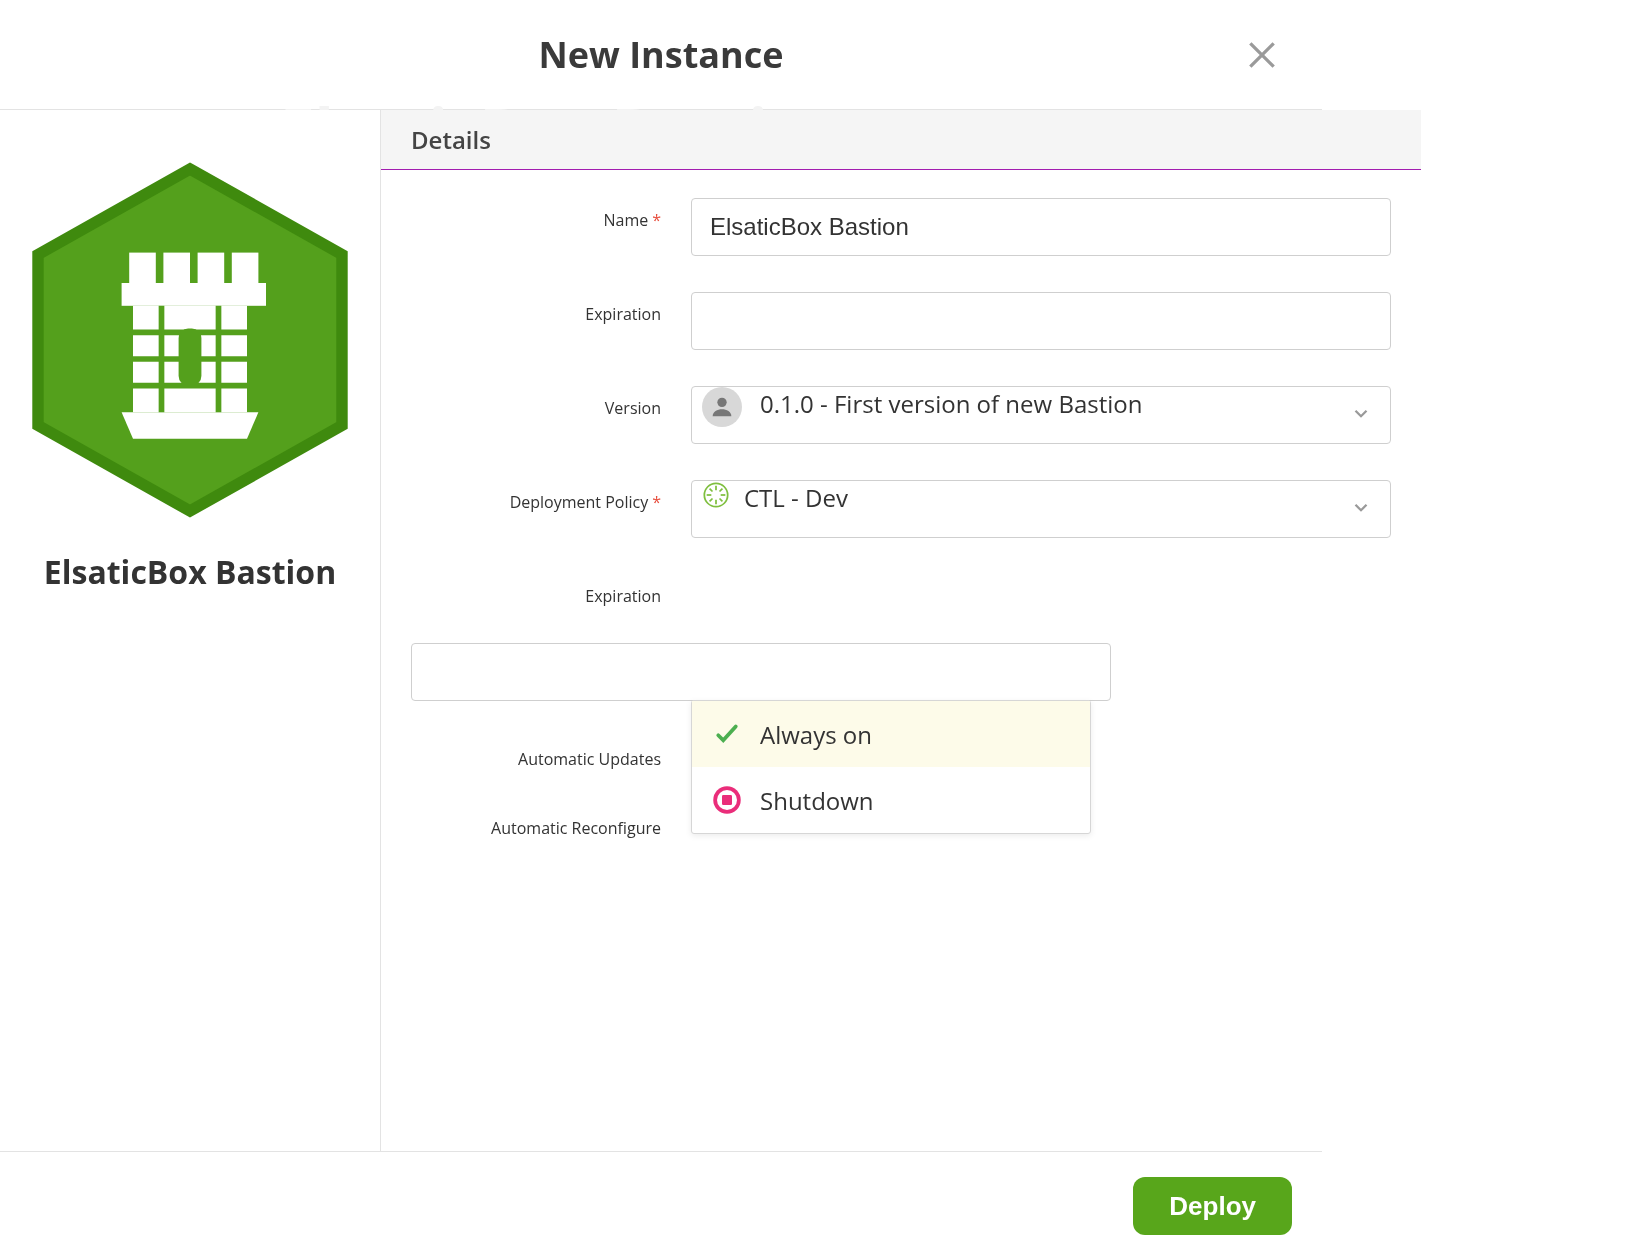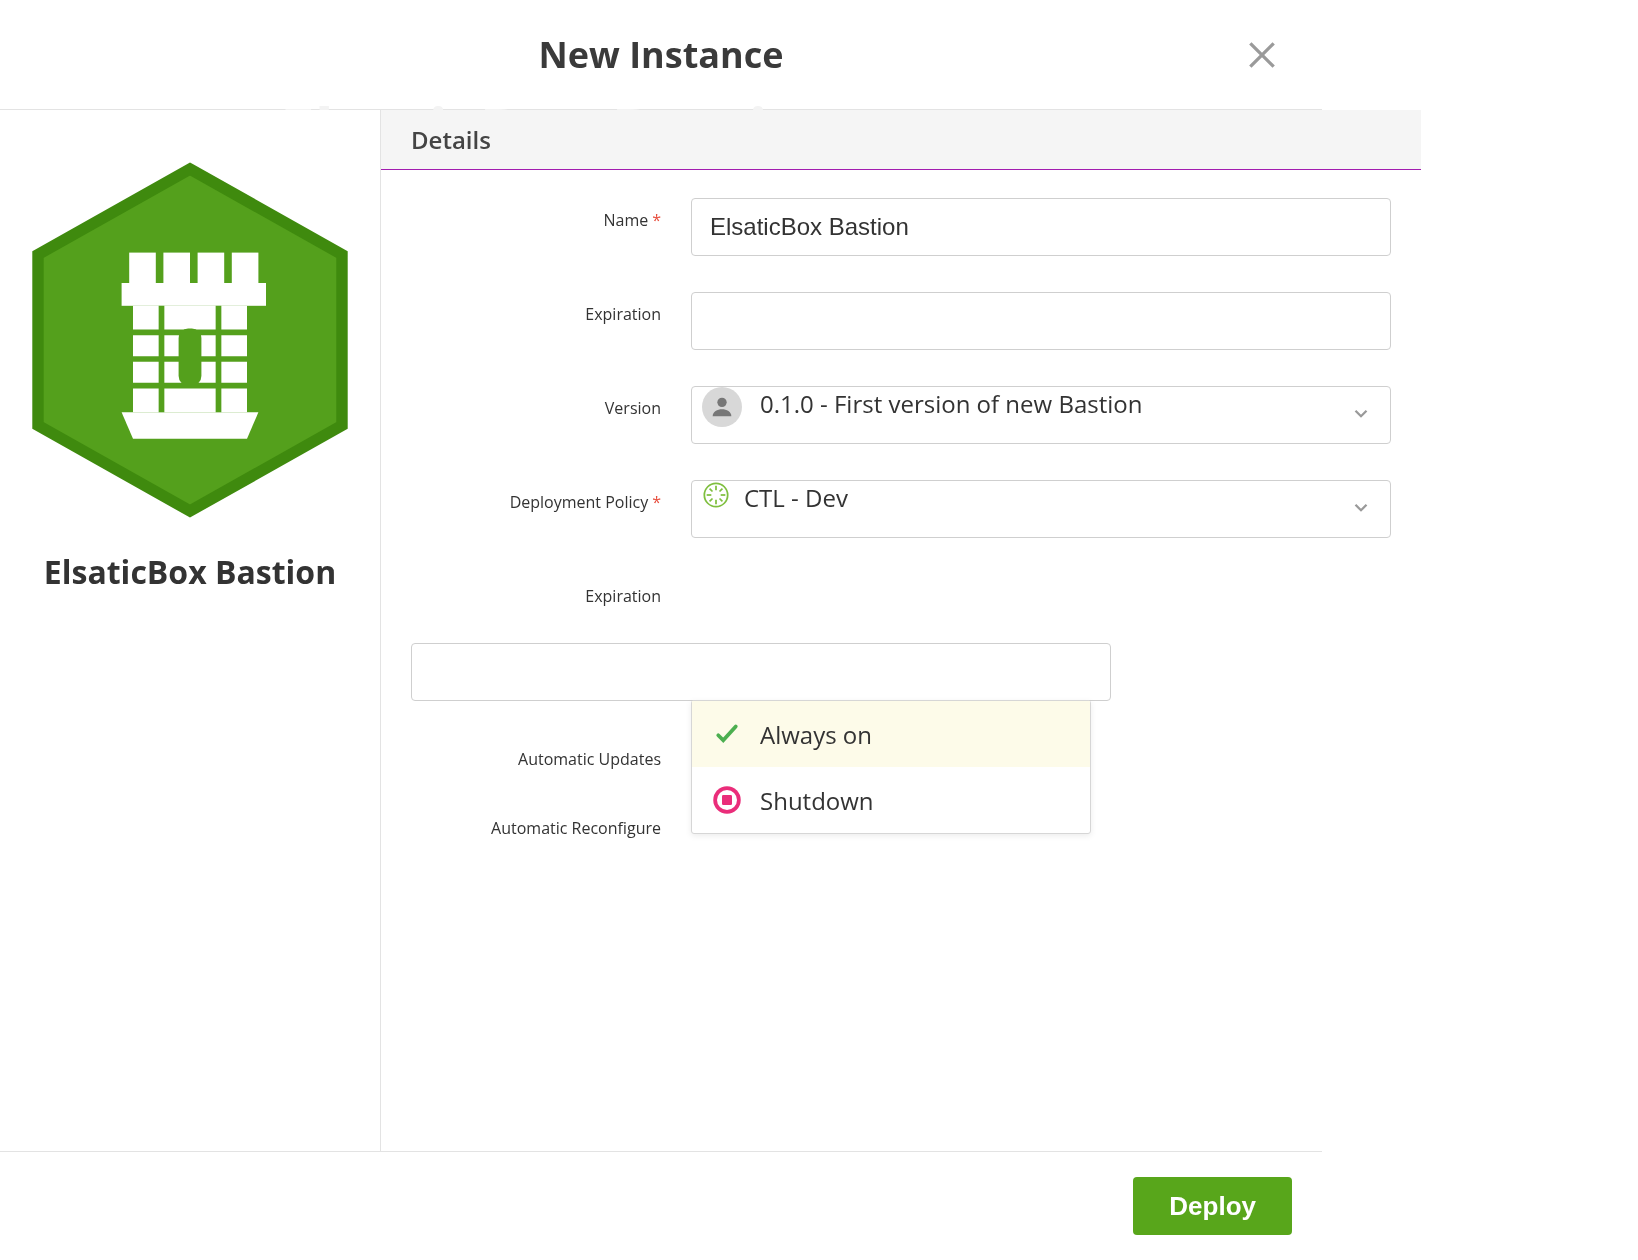--- a/index.html
+++ b/index.html
@@ -227,21 +227,21 @@
     height: 108px;
     display: flex;
     align-items: center;
     justify-content: flex-end;
     padding-right: 30px;
   }
   .btn-deploy {
     background: #58a61b;
     color: #fff;
     border: none;
-    border-radius: 4px;
+    border-radius: 12px;
     height: 58px;
     padding: 0 36px;
     font-size: 26px;
     font-weight: 600;
     cursor: pointer;
   }
 </style>
 </head>
 <body>
 

